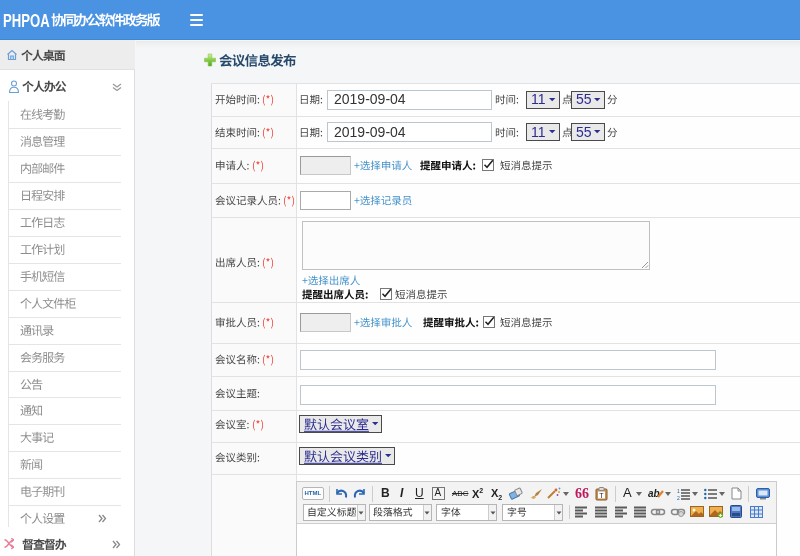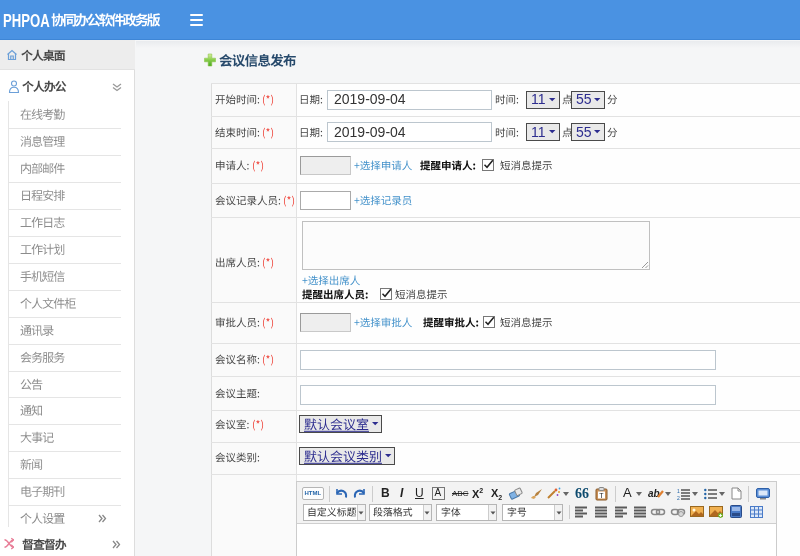--- a/index.html
+++ b/index.html
@@ -662,21 +662,21 @@
     <svg class="t" style="left:546px;top:487px" width="15" height="13" viewBox="0 0 15 13">
       <path d="M2 11 L9 4" stroke="#c08030" stroke-width="2"></path>
       <circle cx="10" cy="3" r="1.4" fill="#e06030"></circle>
       <circle cx="13" cy="5" r="1" fill="#e0a030"></circle>
       <circle cx="11.5" cy="8" r="0.9" fill="#9040c0"></circle>
       <circle cx="13.5" cy="1.5" r="0.9" fill="#40a0e0"></circle>
     </svg>
     <svg class="t" style="left:563px;top:491.5px" width="7" height="5">
       <path d="M0 0 H6 L3 4 Z" fill="#666"></path>
     </svg>
-    <div class="lt" style="left:575.0px;top:484.1px;font-size:13px;font-weight:normal;color:#0c4a6e;"><b style="font-family:'Liberation Serif',serif;font-size:14px">66</b></div>
+    <div class="lt" style="left:575.0px;top:484.1px;font-size:13px;font-weight:normal;color:#be185d;"><b style="font-family:'Liberation Serif',serif;font-size:14px">66</b></div>
     <svg class="t" style="left:595px;top:486.5px" width="13" height="14" viewBox="0 0 13 14">
       <rect x="1" y="2" width="11" height="11" rx="1" fill="#c89058" stroke="#8a5a28"></rect>
       <rect x="4" y="0.5" width="5" height="3" rx="1" fill="#ddd" stroke="#888"></rect>
       <rect x="3" y="4.5" width="7" height="7" fill="#fff"></rect>
       <text x="6.5" y="10.5" font-size="7" text-anchor="middle" fill="#222" font-family="Liberation Sans">T</text>
     </svg>
     <div class="abs" style="left:615px;top:485.5px;width:1px;height:16px;background:#ccc"></div>
     <div class="lt" style="left:623.0px;top:484.1px;font-size:13px;font-weight:normal;color:#222;">A</div>
     <svg class="t" style="left:636px;top:491.5px" width="7" height="5">
       <path d="M0 0 H6 L3 4 Z" fill="#666"></path>

